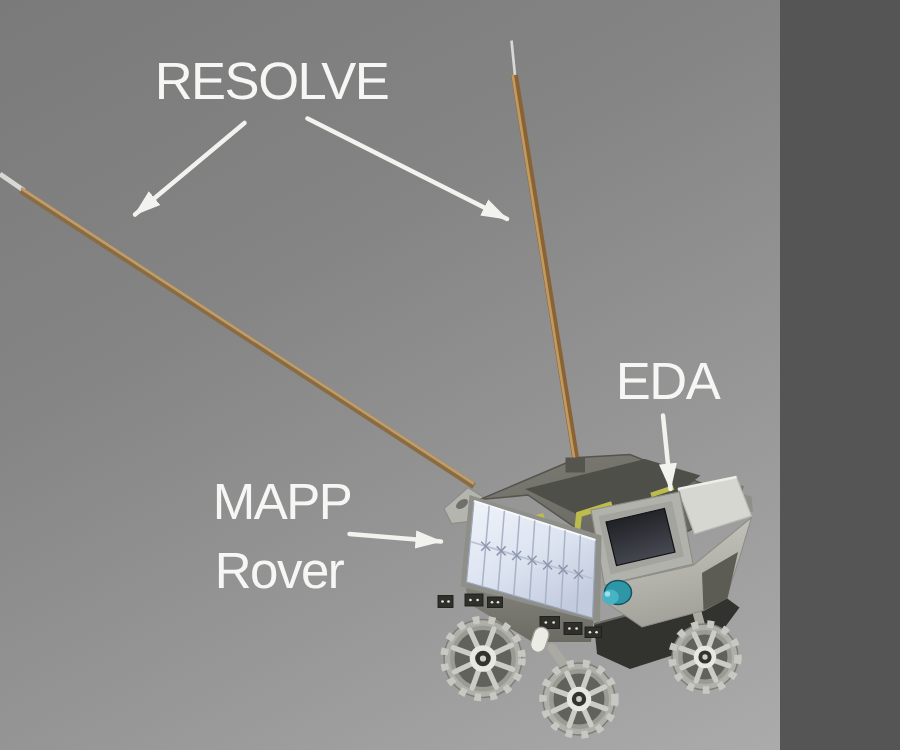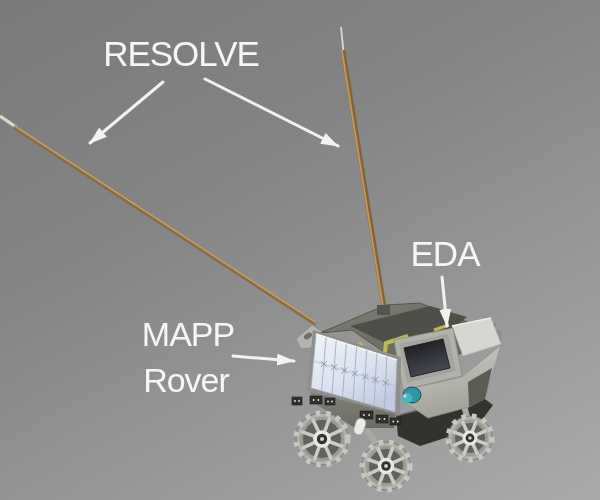--- a/index.html
+++ b/index.html
@@ -1,18 +1,18 @@
 <!DOCTYPE html>
 <html><head>
 <meta charset="utf-8">
 <style>
   html,body{margin:0;padding:0;background:#555;}
   #stage{
     position:relative;
-    width:600px;height:500px;
+    width:520px;height:500px;
     overflow:hidden;
     background:linear-gradient(152deg,#7a7a7a 0%,#848484 35%,#979797 68%,#ababab 100%);
     font-family:"Liberation Sans","DejaVu Sans",sans-serif;
   }
   svg{display:block;position:absolute;left:0;top:0;}
   text{
     font-family:"Liberation Sans","DejaVu Sans",sans-serif;
     letter-spacing:-1px;
   }
   .lbl{font-size:35px;}

